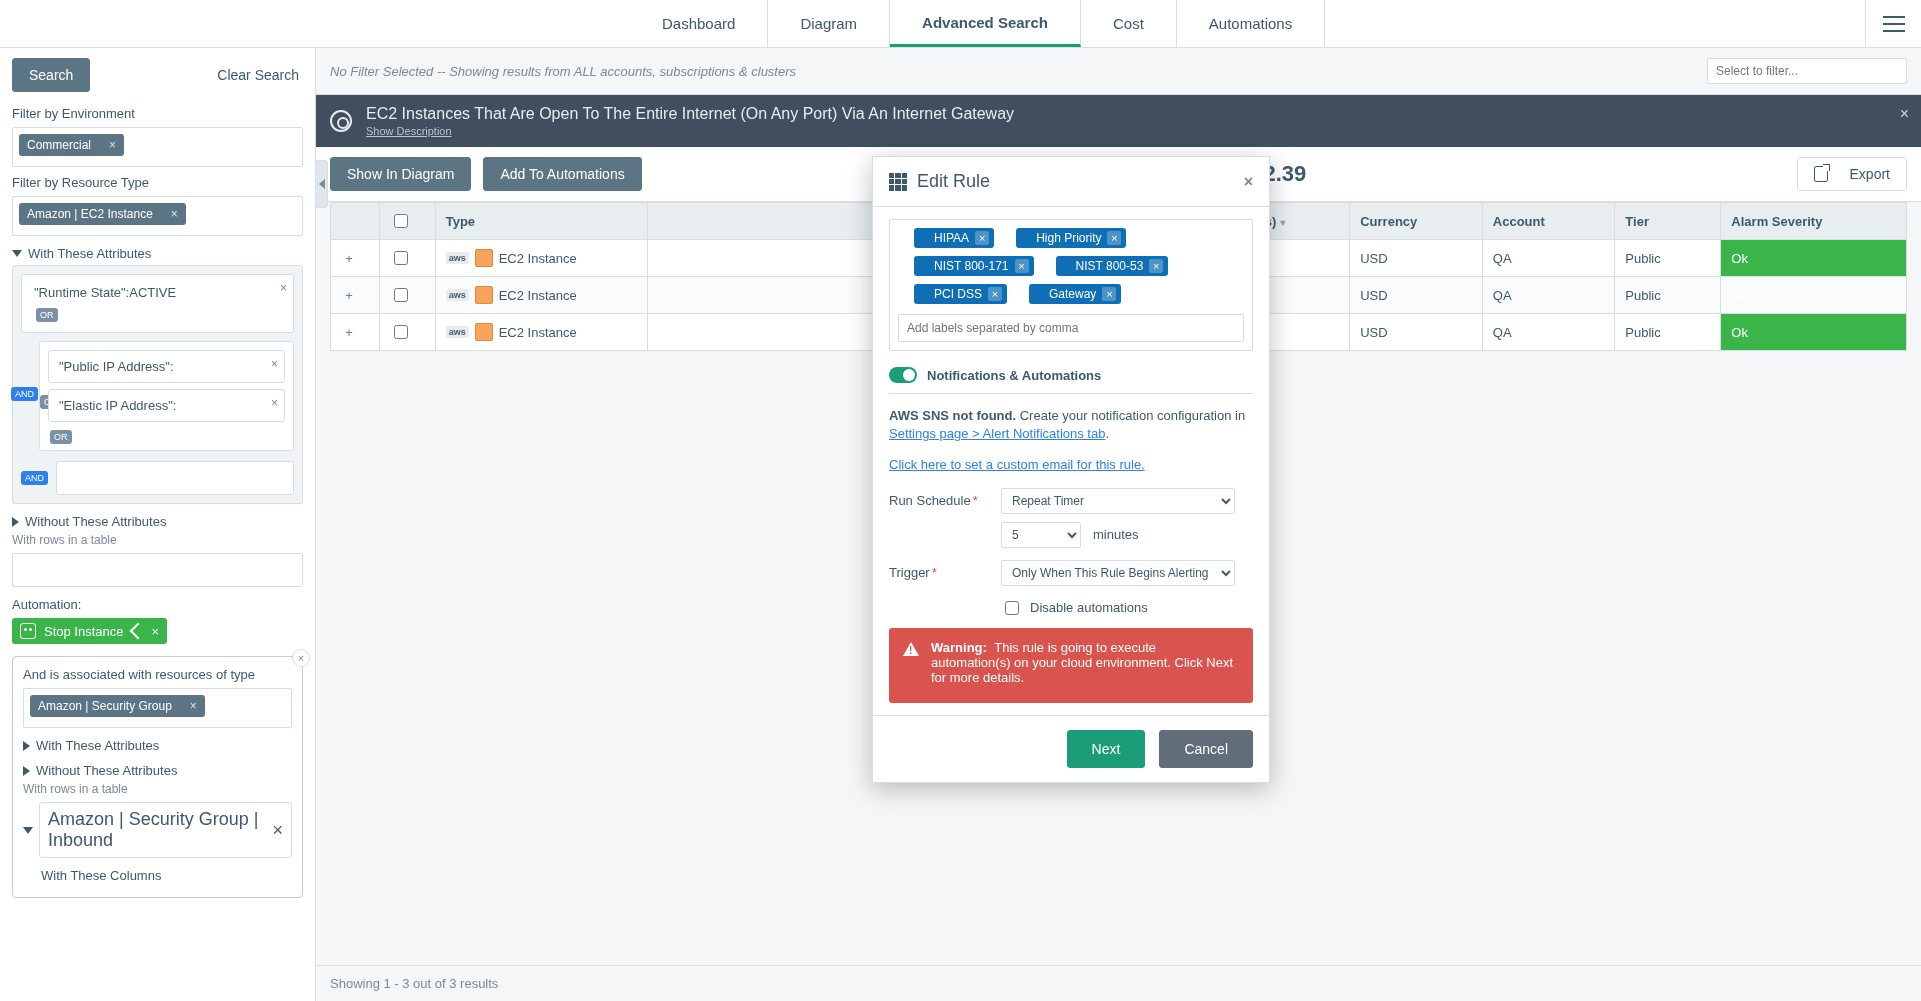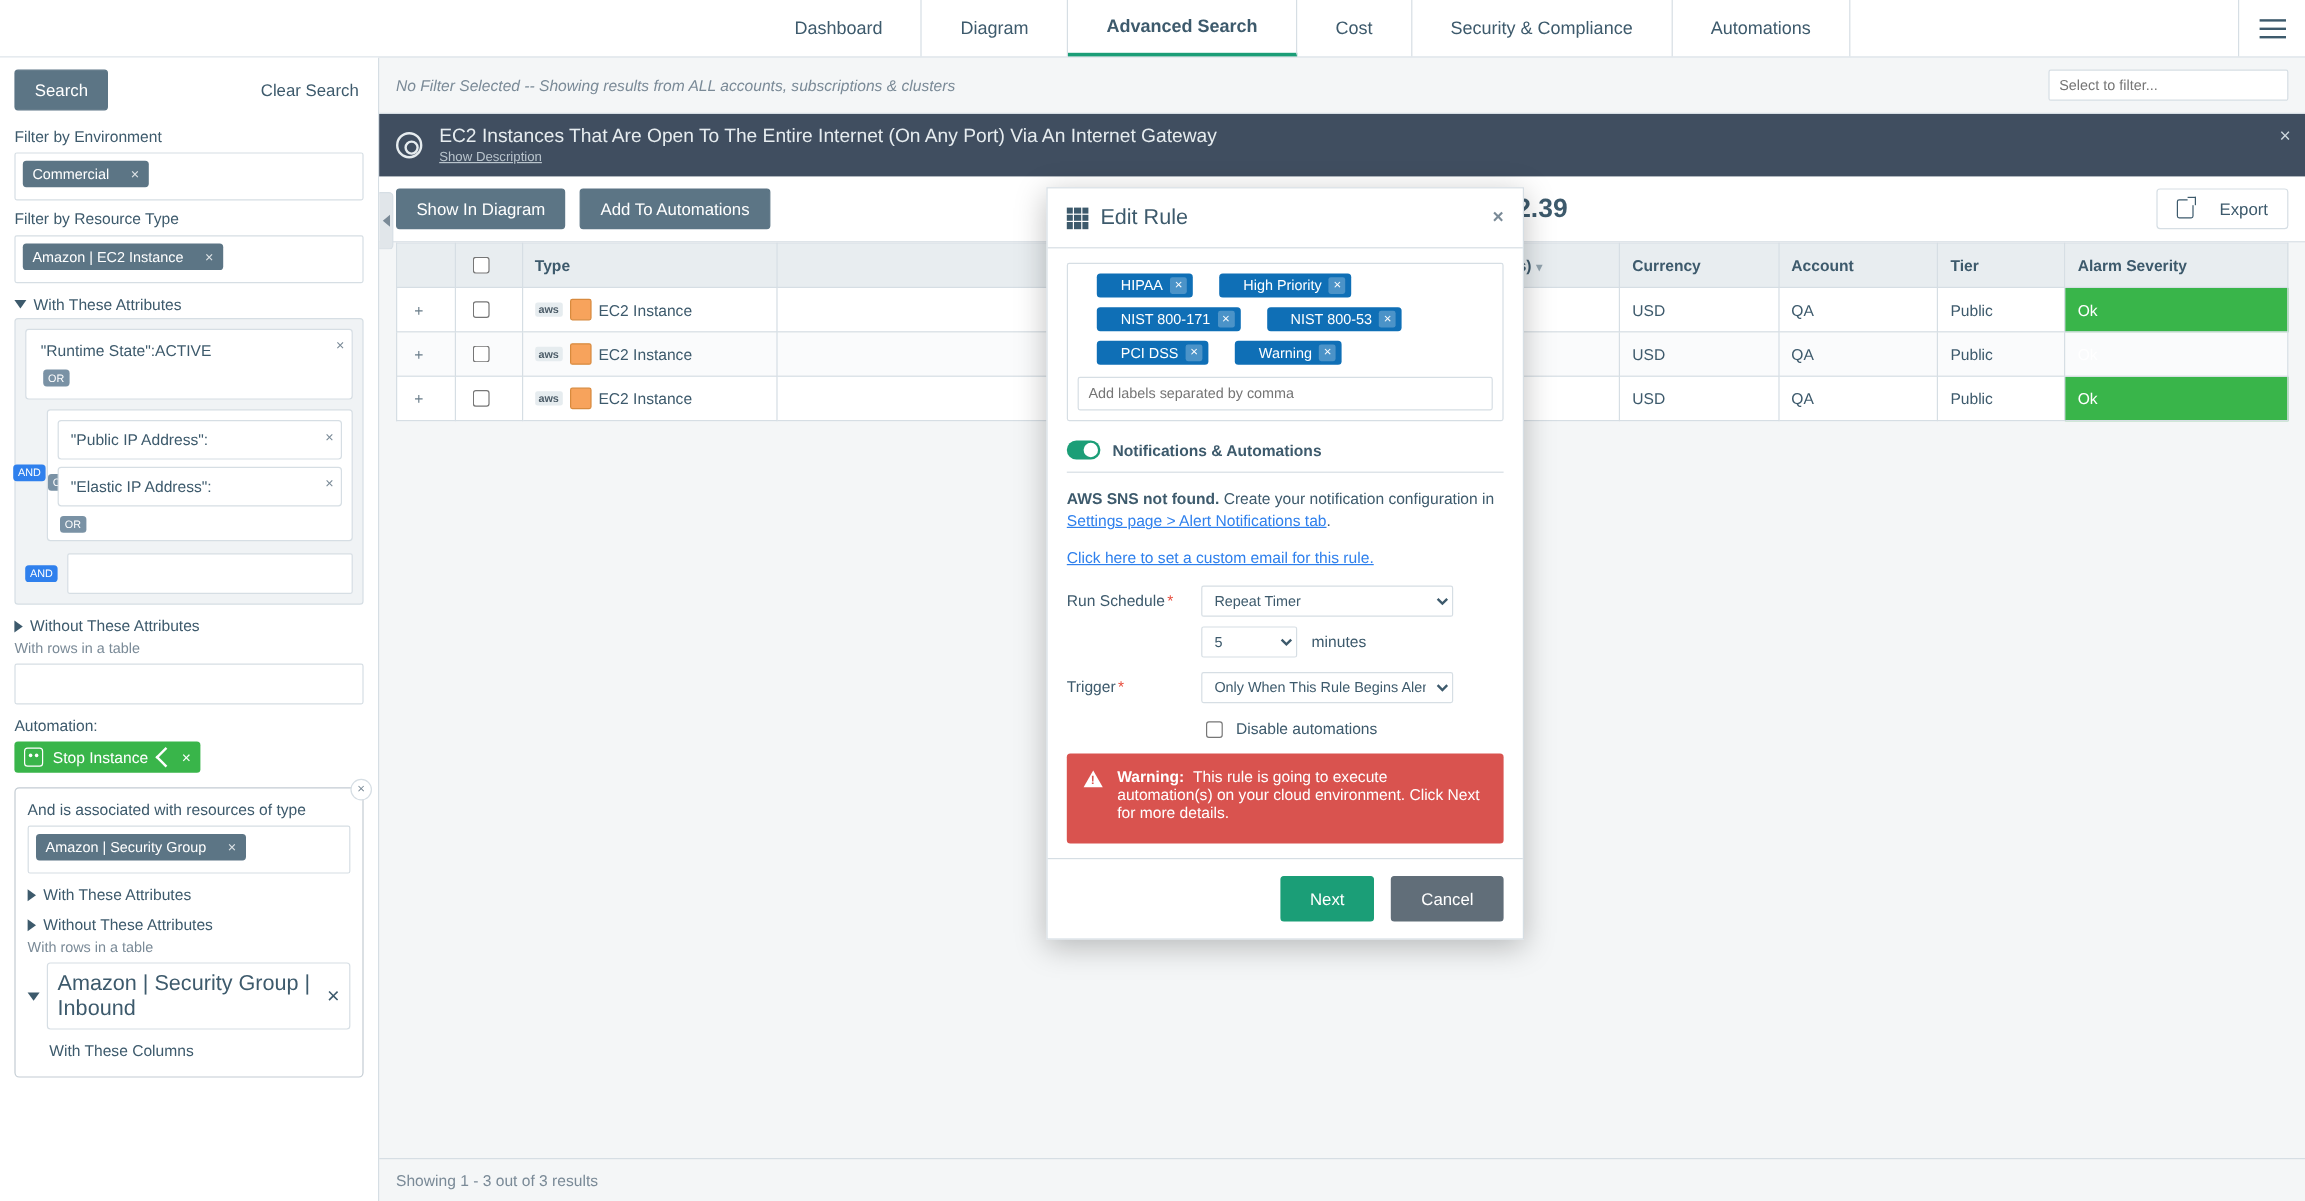--- a/index.html
+++ b/index.html
@@ -112,21 +112,21 @@
   .tag .tx{display:inline-flex;width:14px;height:14px;align-items:center;justify-content:center;background:rgba(255,255,255,.25);border-radius:2px;cursor:pointer;font-size:11px;}
   .tag-input{width:100%;border:1px solid var(--border);border-radius:2px;height:28px;padding:0 8px;font-size:12px;color:var(--muted);margin-top:2px;}
   .sec-heading{display:flex;align-items:center;gap:10px;margin:16px 0 10px 0;color:var(--text);font-weight:600;}
   .switch{width:28px;height:16px;border-radius:8px;background:var(--accent);position:relative;}
   .switch::after{content:"";position:absolute;width:12px;height:12px;border-radius:50%;background:#fff;top:2px;right:2px;}
   .info{color:var(--text);font-size:13px;line-height:1.4;}
   .info a{color:#2f80ed;text-decoration:underline;cursor:pointer;}
   .form-row{display:flex;align-items:center;gap:12px;margin:12px 0;}
   .form-row label{width:100px;color:var(--text);}
   .star{color:var(--red);margin-left:2px;}
-  select.ctrl{border:1px solid var(--border);border-radius:2px;height:26px;padding:0 6px;font-size:12px;width:210px;background:#fff;color:var(--text);appearance:auto;}
+  select.ctrl{border:1px solid var(--border);border-radius:2px;height:26px;padding:0 6px;font-size:12px;width:234px;background:#fff;color:var(--text);appearance:auto;}
   select.ctrl.small{width:80px;}
   .minutes{font-size:13px;color:var(--text);}
   .cb-row{display:flex;align-items:center;gap:8px;margin:4px 0 10px 112px;}
   .warnbox{background:var(--danger);color:#fff;border-radius:3px;padding:12px 14px 18px 14px;display:flex;gap:12px;margin-top:6px;}
   .tri{width:0;height:0;border-left:8px solid transparent;border-right:8px solid transparent;border-bottom:14px solid #fff;margin-top:2px;position:relative;}
   .tri::after{content:"!";position:absolute;left:-2px;top:3px;font-size:10px;color:var(--danger);font-weight:bold;}
   .warnbox .wt{font-weight:600;margin-right:4px;}
   .mfoot{display:flex;justify-content:flex-end;gap:14px;padding:14px 16px;border-top:1px solid var(--border);}
   .mbtn{padding:10px 24px;border-radius:3px;font-size:14px;cursor:pointer;border:1px solid var(--border);}
   .mbtn.next{background:var(--accent);color:#fff;border-color:var(--accent);}
@@ -138,21 +138,20 @@
   input[type=checkbox].plain{width:14px;height:14px;}
 </style>
 </head>
 <body>
 
 <div class="nav">
   <div class="nav-item">Dashboard</div>
   <div class="nav-item">Diagram</div>
   <div class="nav-item active">Advanced Search</div>
   <div class="nav-item">Cost</div>
-  <div class="nav-item">Security &amp; Compliance</div>
   <div class="nav-item">Automations</div>
   <div class="nav-spacer"></div>
   <div class="nav-menu">
     <div class="hamburger">
         <span></span>
         <span></span>
         <span></span>
       </div>
   </div>
 </div>
@@ -396,21 +395,21 @@
               </span><span class="tag">
                 <span>NIST 800-171</span>
                 <span class="tx">×</span>
               </span><span class="tag">
                 <span>NIST 800-53</span>
                 <span class="tx">×</span>
               </span><span class="tag">
                 <span>PCI DSS</span>
                 <span class="tx">×</span>
               </span><span class="tag">
-                <span>Warning</span>
+                <span>Gateway</span>
                 <span class="tx">×</span>
               </span></div>
           <input class="tag-input" placeholder="Add labels separated by comma" style="">
         </div>
 
         <div class="sec-heading">
           <span class="switch"></span>
           <span>Notifications &amp; Automations</span>
         </div>
         <div class="hr"></div>

